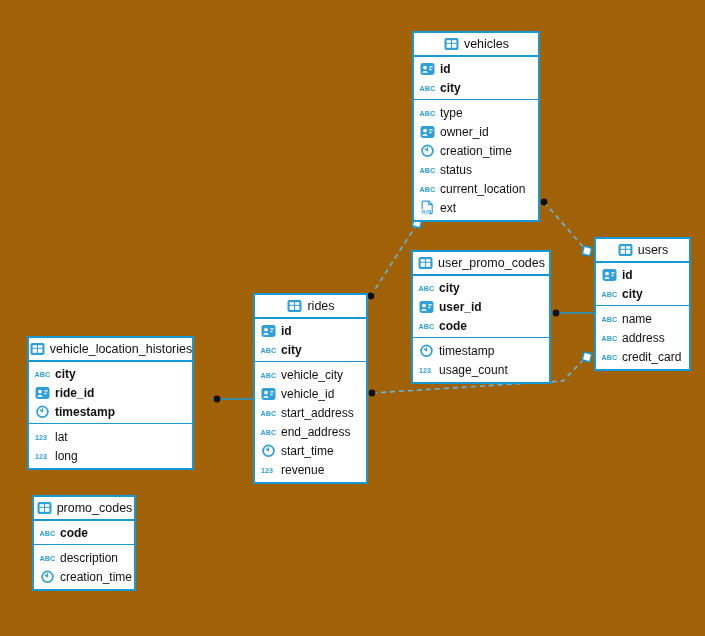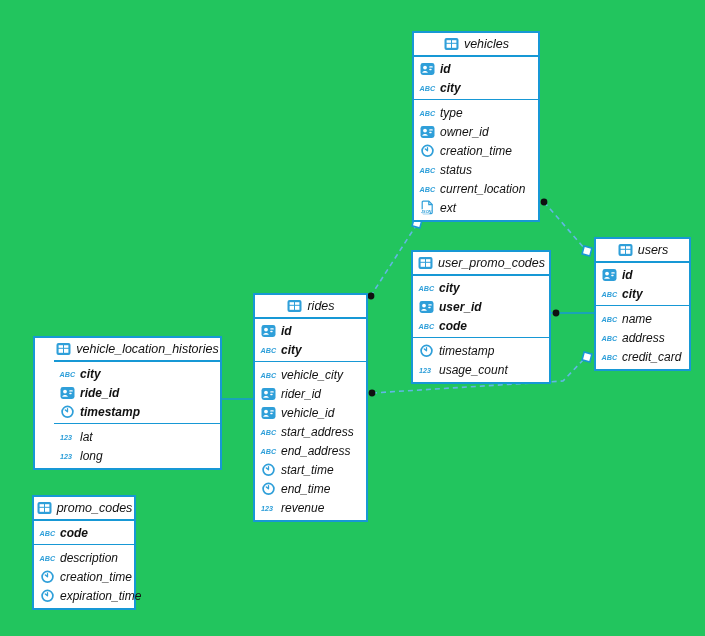--- a/index.html
+++ b/index.html
@@ -1,17 +1,17 @@
 <!DOCTYPE html>
 <html><head>
 <meta charset="utf-8">
 <style>
   html,body{margin:0;padding:0;background:#ffffff;}
   body{font-family:"Liberation Sans", sans-serif;color:#111;}
-  .canvas{position:relative;width:705px;height:636px;background:#22c55e;overflow:hidden;font-style:italic;}
+  .canvas{position:relative;width:705px;height:636px;background:#a16207;overflow:hidden;}
   #wires{position:absolute;left:0;top:0;width:705px;height:636px;pointer-events:none;}
   .er-table{position:absolute;background:#fff;border:2px solid #1798d5;box-sizing:border-box;}
   .thead{display:flex;align-items:center;justify-content:center;height:22px;border-bottom:2px solid #1798d5;}
   .thead .tname{font-size:12.5px;color:#111;margin-left:4px;}
   .sect{padding:2px 0;}
   .sect.fields{border-top:1.5px solid #1798d5;padding:3px 0;}
   .row{display:flex;align-items:center;height:19px;padding:0 6px 0 5px;white-space:nowrap;}
   .row .label{font-size:12px;color:#111;margin-left:4px;}
   .row.key .label{font-weight:bold;}
   .icon{display:inline-flex;align-items:center;justify-content:center;width:17px;height:15px;flex:0 0 17px;text-align:right;}
@@ -302,32 +302,20 @@
           <div class="row">
             <span class="icon">
               <svg width="15" height="14" viewBox="0 0 15 14">
                 <rect x="0.5" y="1" width="14" height="12" rx="2.4" fill="#2f9fd9"></rect>
                 <circle cx="5" cy="5.6" r="1.9" fill="#fff"></circle>
                 <path d="M2.2 10.8 C2.6 8.5 7.4 8.5 7.8 10.8 Z" fill="#fff"></path>
                 <rect x="9.2" y="4.2" width="3.6" height="1.4" rx="0.7" fill="#fff"></rect>
                 <rect x="9.2" y="6.8" width="2.5" height="1.4" rx="0.7" fill="#fff"></rect>
               </svg>
             </span>
-            <span class="label">rider_id</span>
-          </div>
-          <div class="row">
-            <span class="icon">
-              <svg width="15" height="14" viewBox="0 0 15 14">
-                <rect x="0.5" y="1" width="14" height="12" rx="2.4" fill="#2f9fd9"></rect>
-                <circle cx="5" cy="5.6" r="1.9" fill="#fff"></circle>
-                <path d="M2.2 10.8 C2.6 8.5 7.4 8.5 7.8 10.8 Z" fill="#fff"></path>
-                <rect x="9.2" y="4.2" width="3.6" height="1.4" rx="0.7" fill="#fff"></rect>
-                <rect x="9.2" y="6.8" width="2.5" height="1.4" rx="0.7" fill="#fff"></rect>
-              </svg>
-            </span>
             <span class="label">vehicle_id</span>
           </div>
           <div class="row">
             <span class="icon">
               <svg width="17" height="14" viewBox="0 0 17 14">
                 <text x="0.5" y="10" font-family="Liberation Sans, sans-serif" font-size="7.2" font-weight="bold" fill="#2f9fd9">ABC</text>
               </svg>
             </span>
             <span class="label">start_address</span>
           </div>
@@ -343,146 +331,128 @@
             <span class="icon">
               <svg width="15" height="15" viewBox="0 0 15 15">
                 <circle cx="7.5" cy="7.8" r="5.4" fill="none" stroke="#2f9fd9" stroke-width="1.7"></circle>
                 <path d="M7.5 7.8 L7.5 4.7 M7.5 7.8 L5.3 5.9" fill="none" stroke="#2f9fd9" stroke-width="1.3" stroke-linecap="round"></path>
               </svg>
             </span>
             <span class="label">start_time</span>
           </div>
           <div class="row">
             <span class="icon">
+              <svg width="17" height="14" viewBox="0 0 17 14">
+                <text x="1" y="10" font-family="Liberation Sans, sans-serif" font-size="7.2" font-weight="bold" fill="#2f9fd9">123</text>
+              </svg>
+            </span>
+            <span class="label">revenue</span>
+          </div>
+        </div>
+      </div>
+      <div class="er-table" style="left: 27px; top: 336px; width: 167px;">
+        <div class="thead">
+          <span class="icon">
+            <svg width="15" height="14" viewBox="0 0 15 14">
+              <rect x="0.5" y="1" width="14" height="12" rx="2" fill="#2f9fd9"></rect>
+              <rect x="2.6" y="3.2" width="4.4" height="2.6" fill="#fff"></rect>
+              <rect x="8.0" y="3.2" width="4.4" height="2.6" fill="#fff"></rect>
+              <rect x="2.6" y="6.8" width="4.4" height="4.0" fill="#fff"></rect>
+              <rect x="8.0" y="6.8" width="4.4" height="4.0" fill="#fff"></rect>
+            </svg>
+          </span>
+          <span class="tname">vehicle_location_histories</span>
+        </div>
+        <div class="sect keys">
+          <div class="row key">
+            <span class="icon">
+              <svg width="17" height="14" viewBox="0 0 17 14">
+                <text x="0.5" y="10" font-family="Liberation Sans, sans-serif" font-size="7.2" font-weight="bold" fill="#2f9fd9">ABC</text>
+              </svg>
+            </span>
+            <span class="label">city</span>
+          </div>
+          <div class="row key">
+            <span class="icon">
+              <svg width="15" height="14" viewBox="0 0 15 14">
+                <rect x="0.5" y="1" width="14" height="12" rx="2.4" fill="#2f9fd9"></rect>
+                <circle cx="5" cy="5.6" r="1.9" fill="#fff"></circle>
+                <path d="M2.2 10.8 C2.6 8.5 7.4 8.5 7.8 10.8 Z" fill="#fff"></path>
+                <rect x="9.2" y="4.2" width="3.6" height="1.4" rx="0.7" fill="#fff"></rect>
+                <rect x="9.2" y="6.8" width="2.5" height="1.4" rx="0.7" fill="#fff"></rect>
+              </svg>
+            </span>
+            <span class="label">ride_id</span>
+          </div>
+          <div class="row key">
+            <span class="icon">
               <svg width="15" height="15" viewBox="0 0 15 15">
                 <circle cx="7.5" cy="7.8" r="5.4" fill="none" stroke="#2f9fd9" stroke-width="1.7"></circle>
                 <path d="M7.5 7.8 L7.5 4.7 M7.5 7.8 L5.3 5.9" fill="none" stroke="#2f9fd9" stroke-width="1.3" stroke-linecap="round"></path>
               </svg>
             </span>
-            <span class="label">end_time</span>
-          </div>
+            <span class="label">timestamp</span>
+          </div>
+        </div>
+        <div class="sect fields">
           <div class="row">
             <span class="icon">
               <svg width="17" height="14" viewBox="0 0 17 14">
                 <text x="1" y="10" font-family="Liberation Sans, sans-serif" font-size="7.2" font-weight="bold" fill="#2f9fd9">123</text>
               </svg>
             </span>
-            <span class="label">revenue</span>
-          </div>
-        </div>
-      </div>
-      <div class="er-table" style="left: 33px; top: 336px; width: 189px; padding-left: 19px;">
-        <div class="thead">
-          <span class="icon">
-            <svg width="15" height="14" viewBox="0 0 15 14">
-              <rect x="0.5" y="1" width="14" height="12" rx="2" fill="#2f9fd9"></rect>
-              <rect x="2.6" y="3.2" width="4.4" height="2.6" fill="#fff"></rect>
-              <rect x="8.0" y="3.2" width="4.4" height="2.6" fill="#fff"></rect>
-              <rect x="2.6" y="6.8" width="4.4" height="4.0" fill="#fff"></rect>
-              <rect x="8.0" y="6.8" width="4.4" height="4.0" fill="#fff"></rect>
-            </svg>
-          </span>
-          <span class="tname">vehicle_location_histories</span>
-        </div>
-        <div class="sect keys">
-          <div class="row key">
-            <span class="icon">
-              <svg width="17" height="14" viewBox="0 0 17 14">
-                <text x="0.5" y="10" font-family="Liberation Sans, sans-serif" font-size="7.2" font-weight="bold" fill="#2f9fd9">ABC</text>
-              </svg>
-            </span>
-            <span class="label">city</span>
-          </div>
-          <div class="row key">
-            <span class="icon">
-              <svg width="15" height="14" viewBox="0 0 15 14">
-                <rect x="0.5" y="1" width="14" height="12" rx="2.4" fill="#2f9fd9"></rect>
-                <circle cx="5" cy="5.6" r="1.9" fill="#fff"></circle>
-                <path d="M2.2 10.8 C2.6 8.5 7.4 8.5 7.8 10.8 Z" fill="#fff"></path>
-                <rect x="9.2" y="4.2" width="3.6" height="1.4" rx="0.7" fill="#fff"></rect>
-                <rect x="9.2" y="6.8" width="2.5" height="1.4" rx="0.7" fill="#fff"></rect>
-              </svg>
-            </span>
-            <span class="label">ride_id</span>
-          </div>
-          <div class="row key">
+            <span class="label">lat</span>
+          </div>
+          <div class="row">
+            <span class="icon">
+              <svg width="17" height="14" viewBox="0 0 17 14">
+                <text x="1" y="10" font-family="Liberation Sans, sans-serif" font-size="7.2" font-weight="bold" fill="#2f9fd9">123</text>
+              </svg>
+            </span>
+            <span class="label">long</span>
+          </div>
+        </div>
+      </div>
+      <div class="er-table" style="left: 32px; top: 495px; width: 104px;">
+        <div class="thead">
+          <span class="icon">
+            <svg width="15" height="14" viewBox="0 0 15 14">
+              <rect x="0.5" y="1" width="14" height="12" rx="2" fill="#2f9fd9"></rect>
+              <rect x="2.6" y="3.2" width="4.4" height="2.6" fill="#fff"></rect>
+              <rect x="8.0" y="3.2" width="4.4" height="2.6" fill="#fff"></rect>
+              <rect x="2.6" y="6.8" width="4.4" height="4.0" fill="#fff"></rect>
+              <rect x="8.0" y="6.8" width="4.4" height="4.0" fill="#fff"></rect>
+            </svg>
+          </span>
+          <span class="tname">promo_codes</span>
+        </div>
+        <div class="sect keys">
+          <div class="row key">
+            <span class="icon">
+              <svg width="17" height="14" viewBox="0 0 17 14">
+                <text x="0.5" y="10" font-family="Liberation Sans, sans-serif" font-size="7.2" font-weight="bold" fill="#2f9fd9">ABC</text>
+              </svg>
+            </span>
+            <span class="label">code</span>
+          </div>
+        </div>
+        <div class="sect fields">
+          <div class="row">
+            <span class="icon">
+              <svg width="17" height="14" viewBox="0 0 17 14">
+                <text x="0.5" y="10" font-family="Liberation Sans, sans-serif" font-size="7.2" font-weight="bold" fill="#2f9fd9">ABC</text>
+              </svg>
+            </span>
+            <span class="label">description</span>
+          </div>
+          <div class="row">
             <span class="icon">
               <svg width="15" height="15" viewBox="0 0 15 15">
                 <circle cx="7.5" cy="7.8" r="5.4" fill="none" stroke="#2f9fd9" stroke-width="1.7"></circle>
                 <path d="M7.5 7.8 L7.5 4.7 M7.5 7.8 L5.3 5.9" fill="none" stroke="#2f9fd9" stroke-width="1.3" stroke-linecap="round"></path>
               </svg>
             </span>
-            <span class="label">timestamp</span>
-          </div>
-        </div>
-        <div class="sect fields">
-          <div class="row">
-            <span class="icon">
-              <svg width="17" height="14" viewBox="0 0 17 14">
-                <text x="1" y="10" font-family="Liberation Sans, sans-serif" font-size="7.2" font-weight="bold" fill="#2f9fd9">123</text>
-              </svg>
-            </span>
-            <span class="label">lat</span>
-          </div>
-          <div class="row">
-            <span class="icon">
-              <svg width="17" height="14" viewBox="0 0 17 14">
-                <text x="1" y="10" font-family="Liberation Sans, sans-serif" font-size="7.2" font-weight="bold" fill="#2f9fd9">123</text>
-              </svg>
-            </span>
-            <span class="label">long</span>
-          </div>
-        </div>
-      </div>
-      <div class="er-table" style="left: 32px; top: 495px; width: 104px;">
-        <div class="thead">
-          <span class="icon">
-            <svg width="15" height="14" viewBox="0 0 15 14">
-              <rect x="0.5" y="1" width="14" height="12" rx="2" fill="#2f9fd9"></rect>
-              <rect x="2.6" y="3.2" width="4.4" height="2.6" fill="#fff"></rect>
-              <rect x="8.0" y="3.2" width="4.4" height="2.6" fill="#fff"></rect>
-              <rect x="2.6" y="6.8" width="4.4" height="4.0" fill="#fff"></rect>
-              <rect x="8.0" y="6.8" width="4.4" height="4.0" fill="#fff"></rect>
-            </svg>
-          </span>
-          <span class="tname">promo_codes</span>
-        </div>
-        <div class="sect keys">
-          <div class="row key">
-            <span class="icon">
-              <svg width="17" height="14" viewBox="0 0 17 14">
-                <text x="0.5" y="10" font-family="Liberation Sans, sans-serif" font-size="7.2" font-weight="bold" fill="#2f9fd9">ABC</text>
-              </svg>
-            </span>
-            <span class="label">code</span>
-          </div>
-        </div>
-        <div class="sect fields">
-          <div class="row">
-            <span class="icon">
-              <svg width="17" height="14" viewBox="0 0 17 14">
-                <text x="0.5" y="10" font-family="Liberation Sans, sans-serif" font-size="7.2" font-weight="bold" fill="#2f9fd9">ABC</text>
-              </svg>
-            </span>
-            <span class="label">description</span>
-          </div>
-          <div class="row">
-            <span class="icon">
-              <svg width="15" height="15" viewBox="0 0 15 15">
-                <circle cx="7.5" cy="7.8" r="5.4" fill="none" stroke="#2f9fd9" stroke-width="1.7"></circle>
-                <path d="M7.5 7.8 L7.5 4.7 M7.5 7.8 L5.3 5.9" fill="none" stroke="#2f9fd9" stroke-width="1.3" stroke-linecap="round"></path>
-              </svg>
-            </span>
             <span class="label">creation_time</span>
-          </div>
-          <div class="row">
-            <span class="icon">
-              <svg width="15" height="15" viewBox="0 0 15 15">
-                <circle cx="7.5" cy="7.8" r="5.4" fill="none" stroke="#2f9fd9" stroke-width="1.7"></circle>
-                <path d="M7.5 7.8 L7.5 4.7 M7.5 7.8 L5.3 5.9" fill="none" stroke="#2f9fd9" stroke-width="1.3" stroke-linecap="round"></path>
-              </svg>
-            </span>
-            <span class="label">expiration_time</span>
           </div>
         </div>
       </div>
     </div>
 </div>
 
 </body></html>

